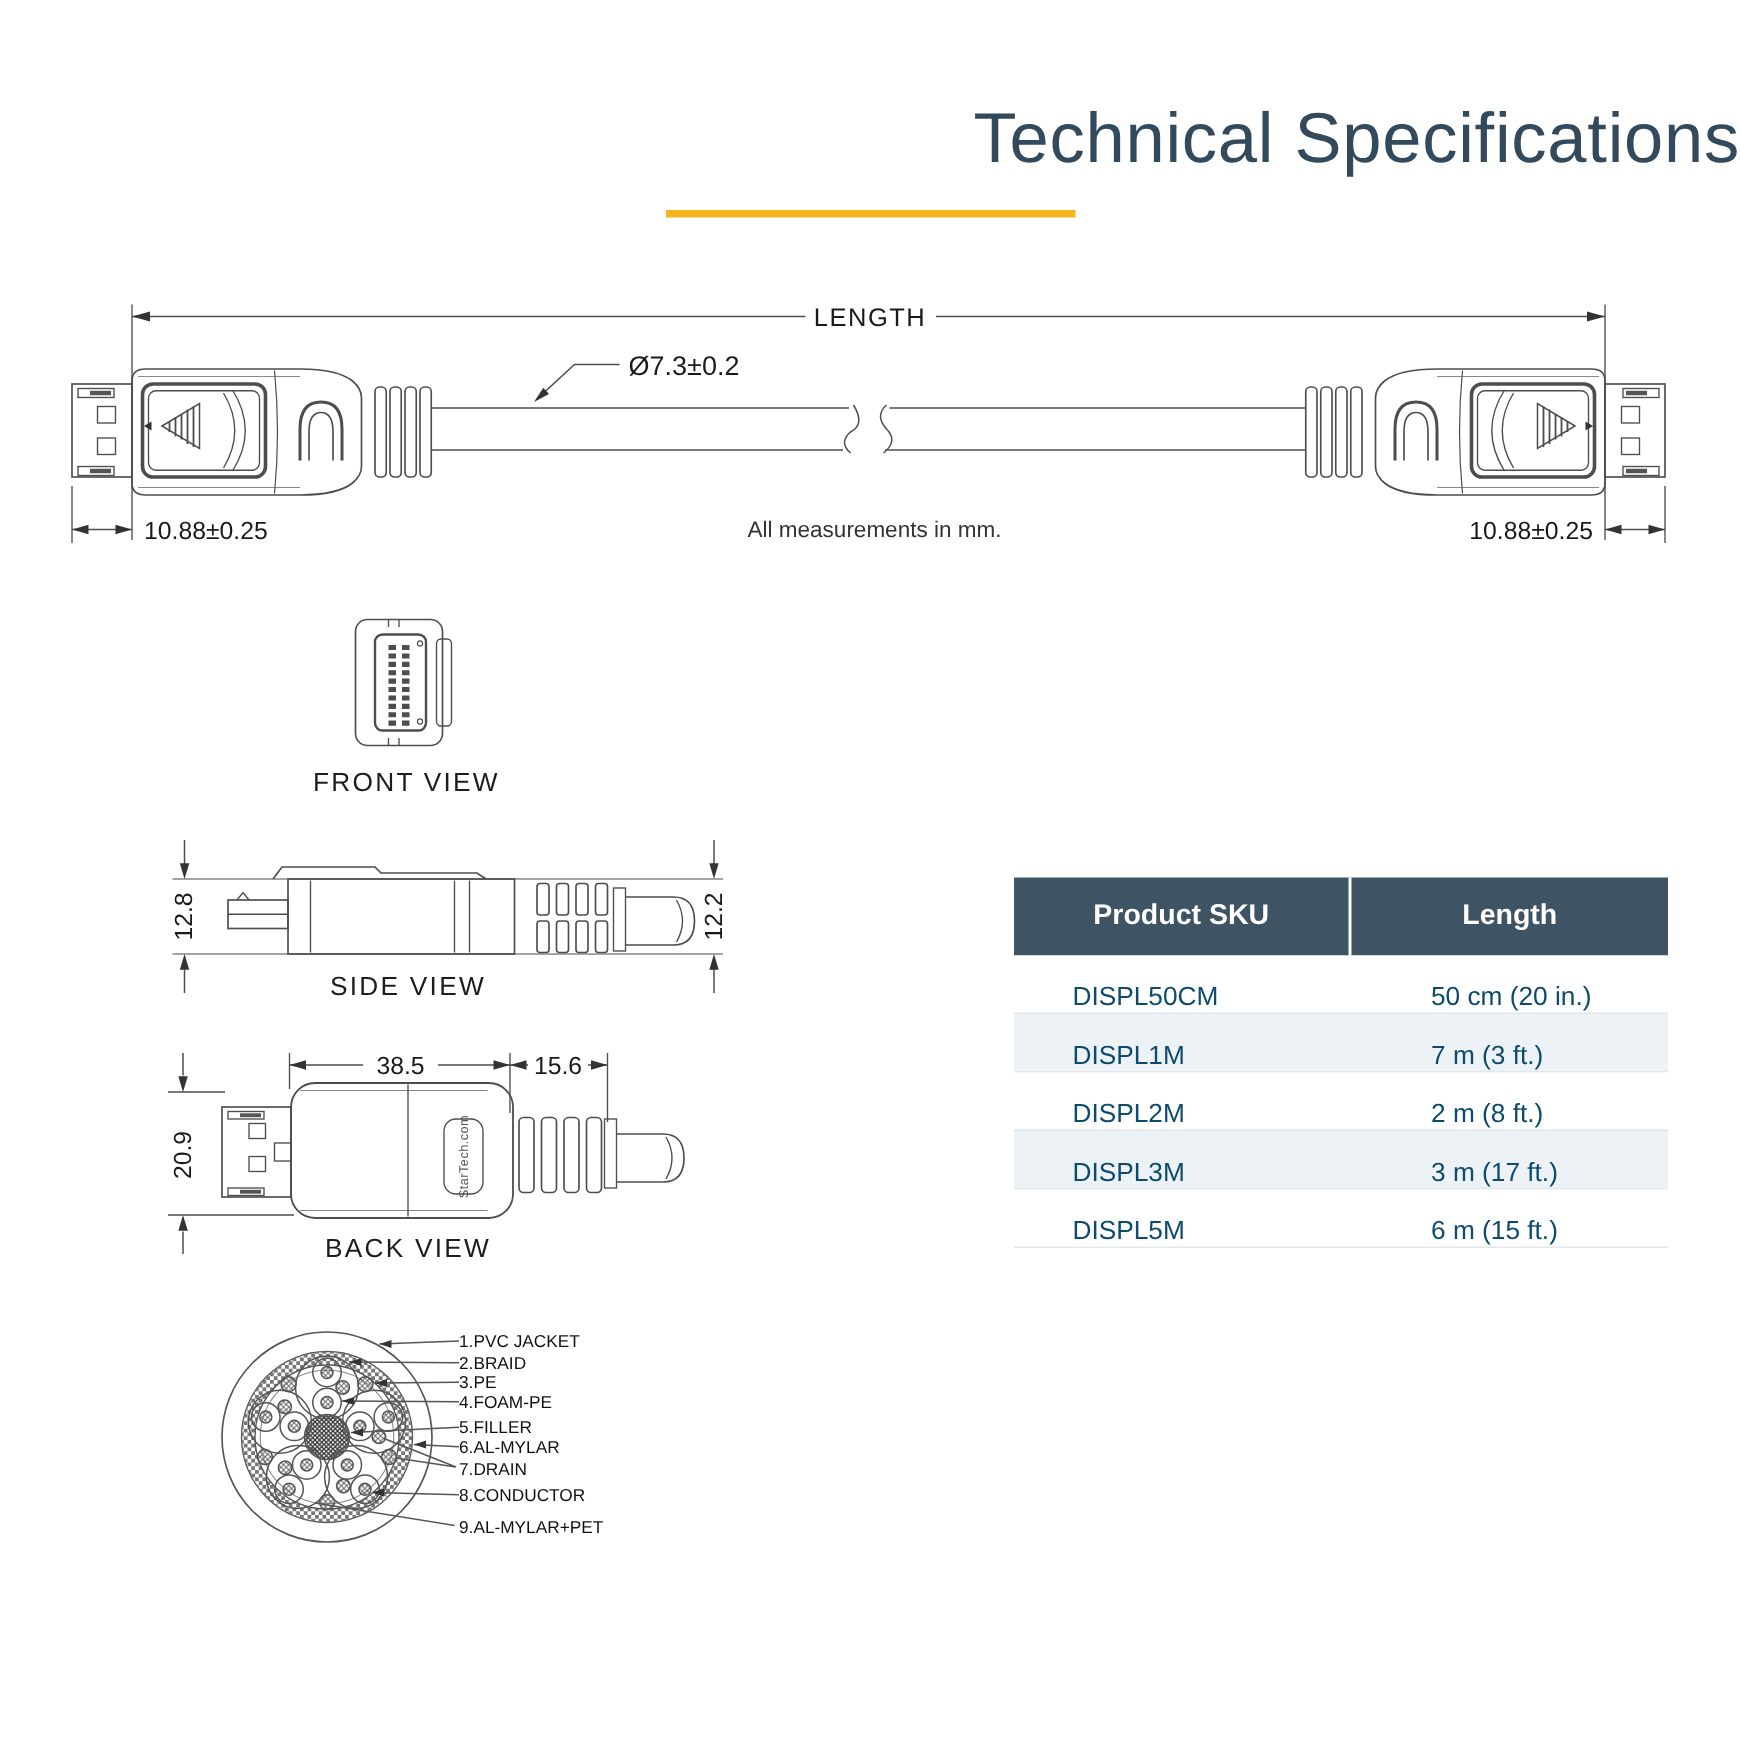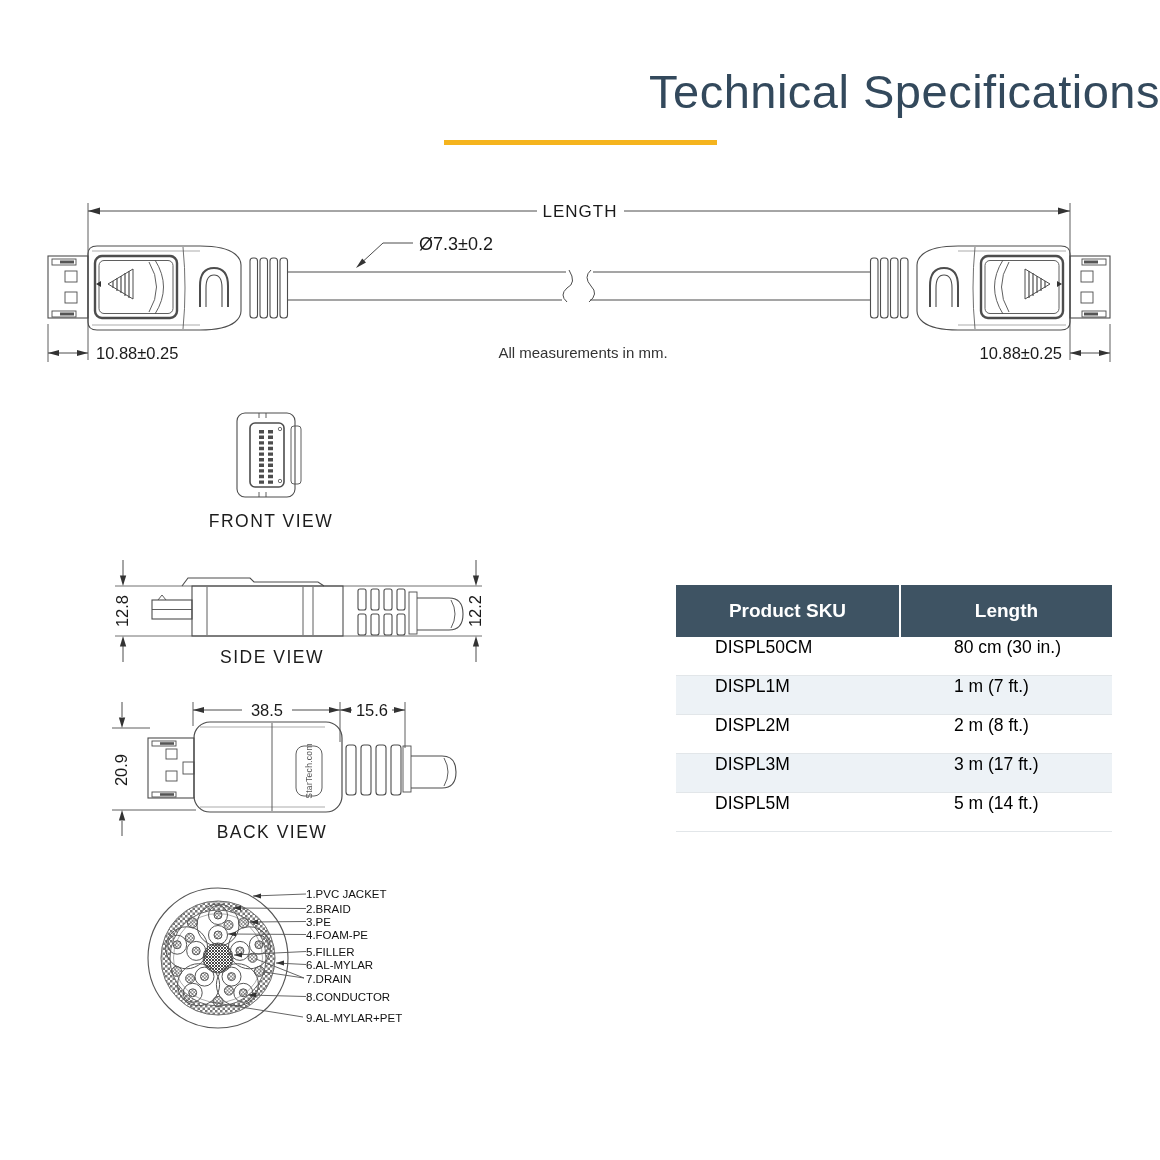--- a/index.html
+++ b/index.html
@@ -18,21 +18,21 @@
   .xs-label{font-size:11.5px;fill:#111;}
   .note-t{font-size:15px;fill:#333;}
   .brand-t{font-size:8.5px;fill:#555;letter-spacing:.3px;}
   .arr{fill:#333;stroke:none;}
   
   .sku-table{position:absolute;left:676px;top:585px;width:436px;}
   .thead{display:flex;height:52px;background:#3e5363;}
   .th{color:#fff;font-size:19px;font-weight:bold;display:flex;align-items:center;justify-content:center;box-sizing:border-box;}
   .th-sku{width:223px;}
   .th-len{width:213px;border-left:2px solid #ffffff;}
-  .trow{display:flex;height:39px;align-items:flex-start;font-size:17.5px;color:#000000;
+  .trow{display:flex;height:39px;align-items:flex-end;font-size:17.5px;color:#0c4a6e;
         border-bottom:1px solid #e2e6e9;box-sizing:border-box;background:#fff;}
   .trow.alt{background:#edf2f6;}
   .cell-sku{width:223px;padding-left:39px;box-sizing:border-box;}
   .cell-len{width:213px;padding-left:55px;box-sizing:border-box;}
 </style>
 </head>
 <body>
 
 <div class="page">
 
@@ -311,33 +311,33 @@
     </g>
   </svg>
 
   <div class="sku-table">
     <div class="thead">
       <div class="th th-sku">Product SKU</div>
       <div class="th th-len">Length</div>
     </div>
     <div class="trow">
       <div class="cell-sku">DISPL50CM</div>
-      <div class="cell-len">80 cm (30 in.)</div>
+      <div class="cell-len">50 cm (20 in.)</div>
     </div>
     <div class="trow alt">
       <div class="cell-sku">DISPL1M</div>
-      <div class="cell-len">1 m (7 ft.)</div>
+      <div class="cell-len">7 m (3 ft.)</div>
     </div>
     <div class="trow">
       <div class="cell-sku">DISPL2M</div>
       <div class="cell-len">2 m (8 ft.)</div>
     </div>
     <div class="trow alt">
       <div class="cell-sku">DISPL3M</div>
       <div class="cell-len">3 m (17 ft.)</div>
     </div>
     <div class="trow">
       <div class="cell-sku">DISPL5M</div>
-      <div class="cell-len">5 m (14 ft.)</div>
+      <div class="cell-len">6 m (15 ft.)</div>
     </div>
   </div>
 
 </div>
 
 </body></html>

